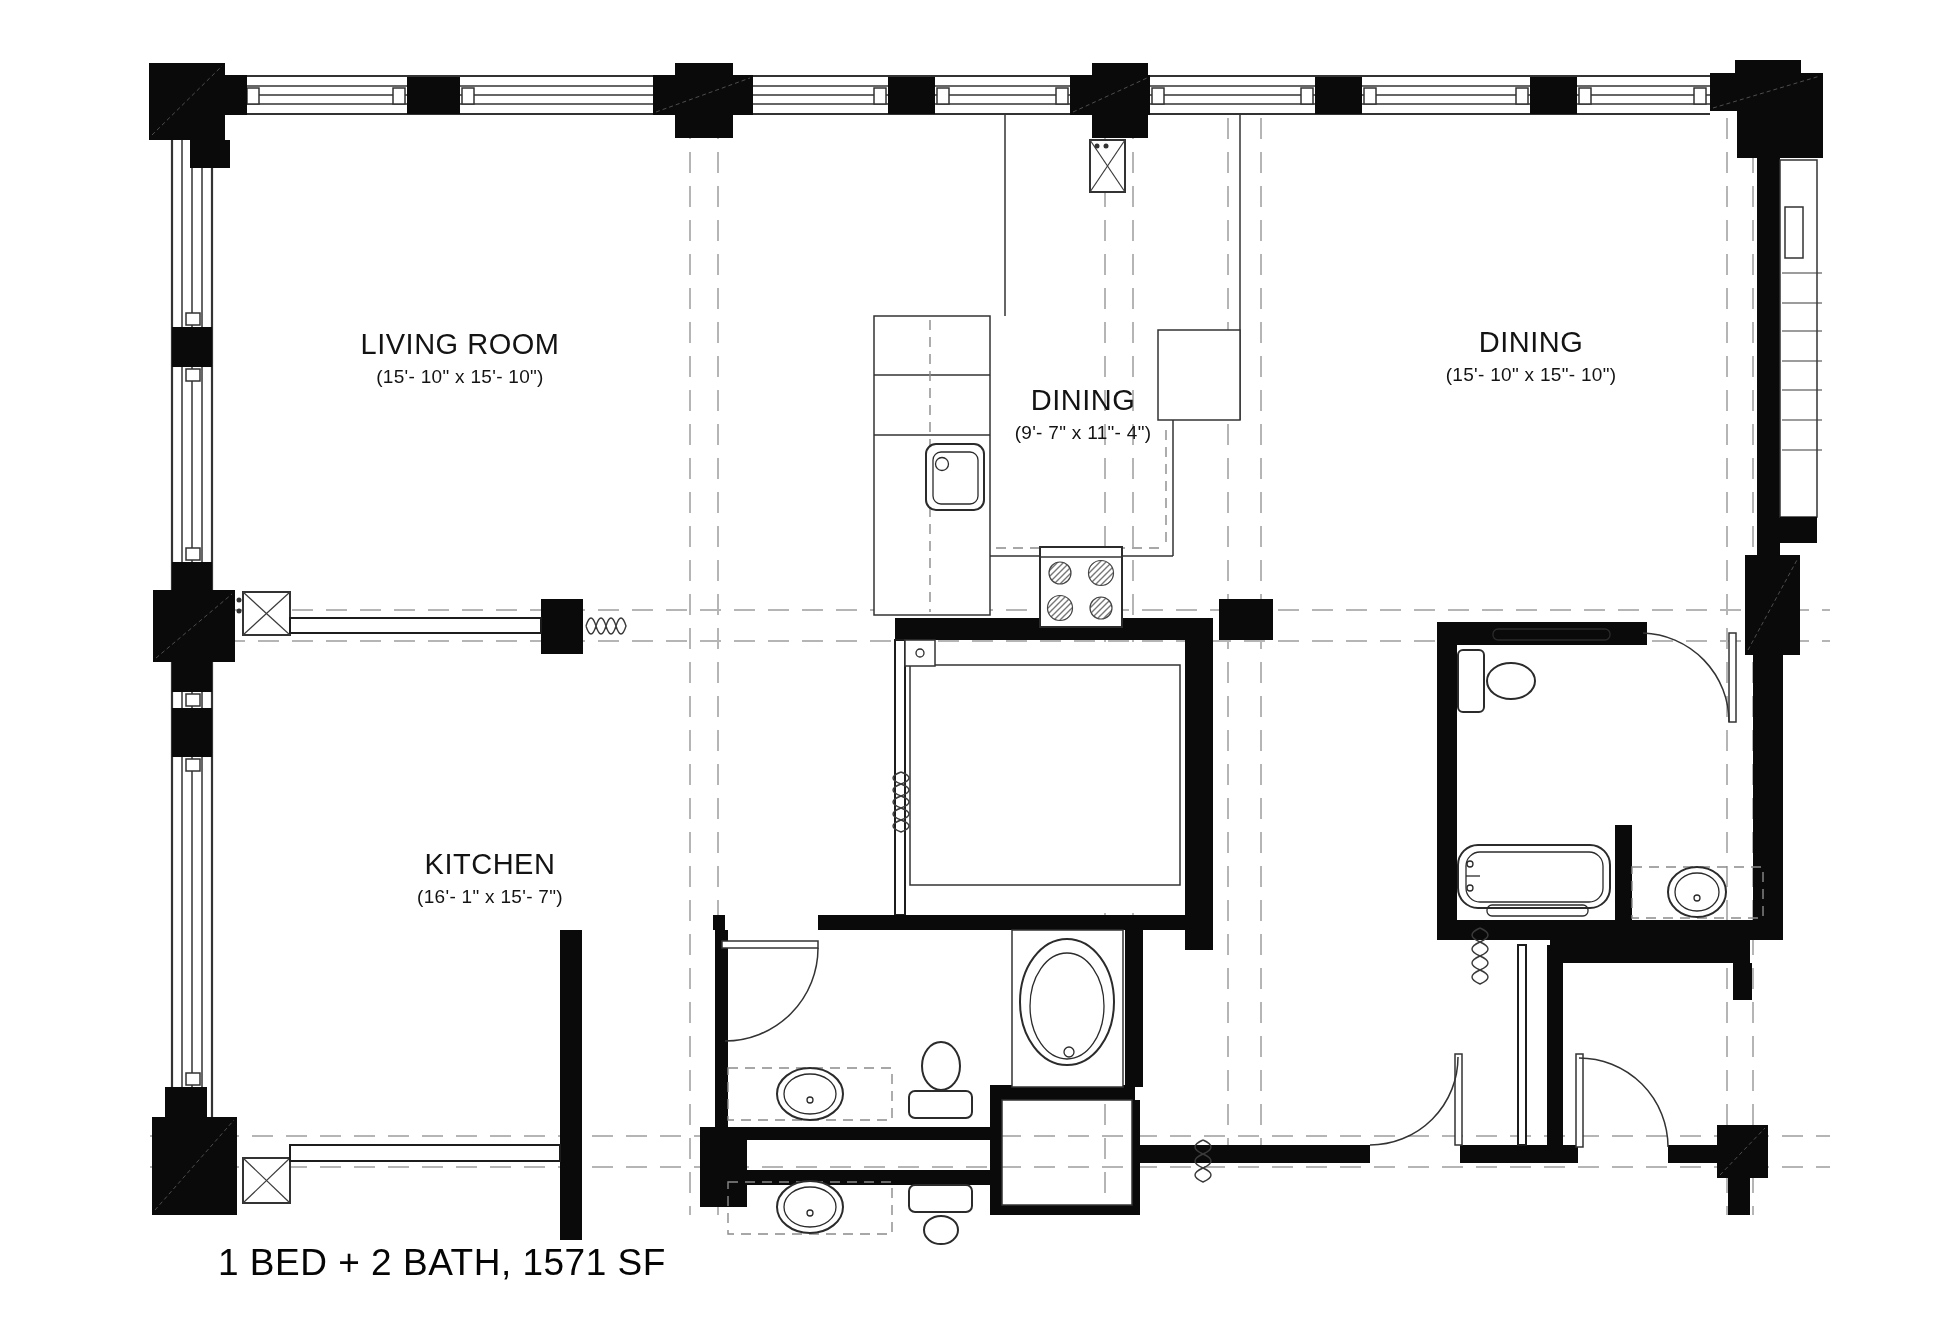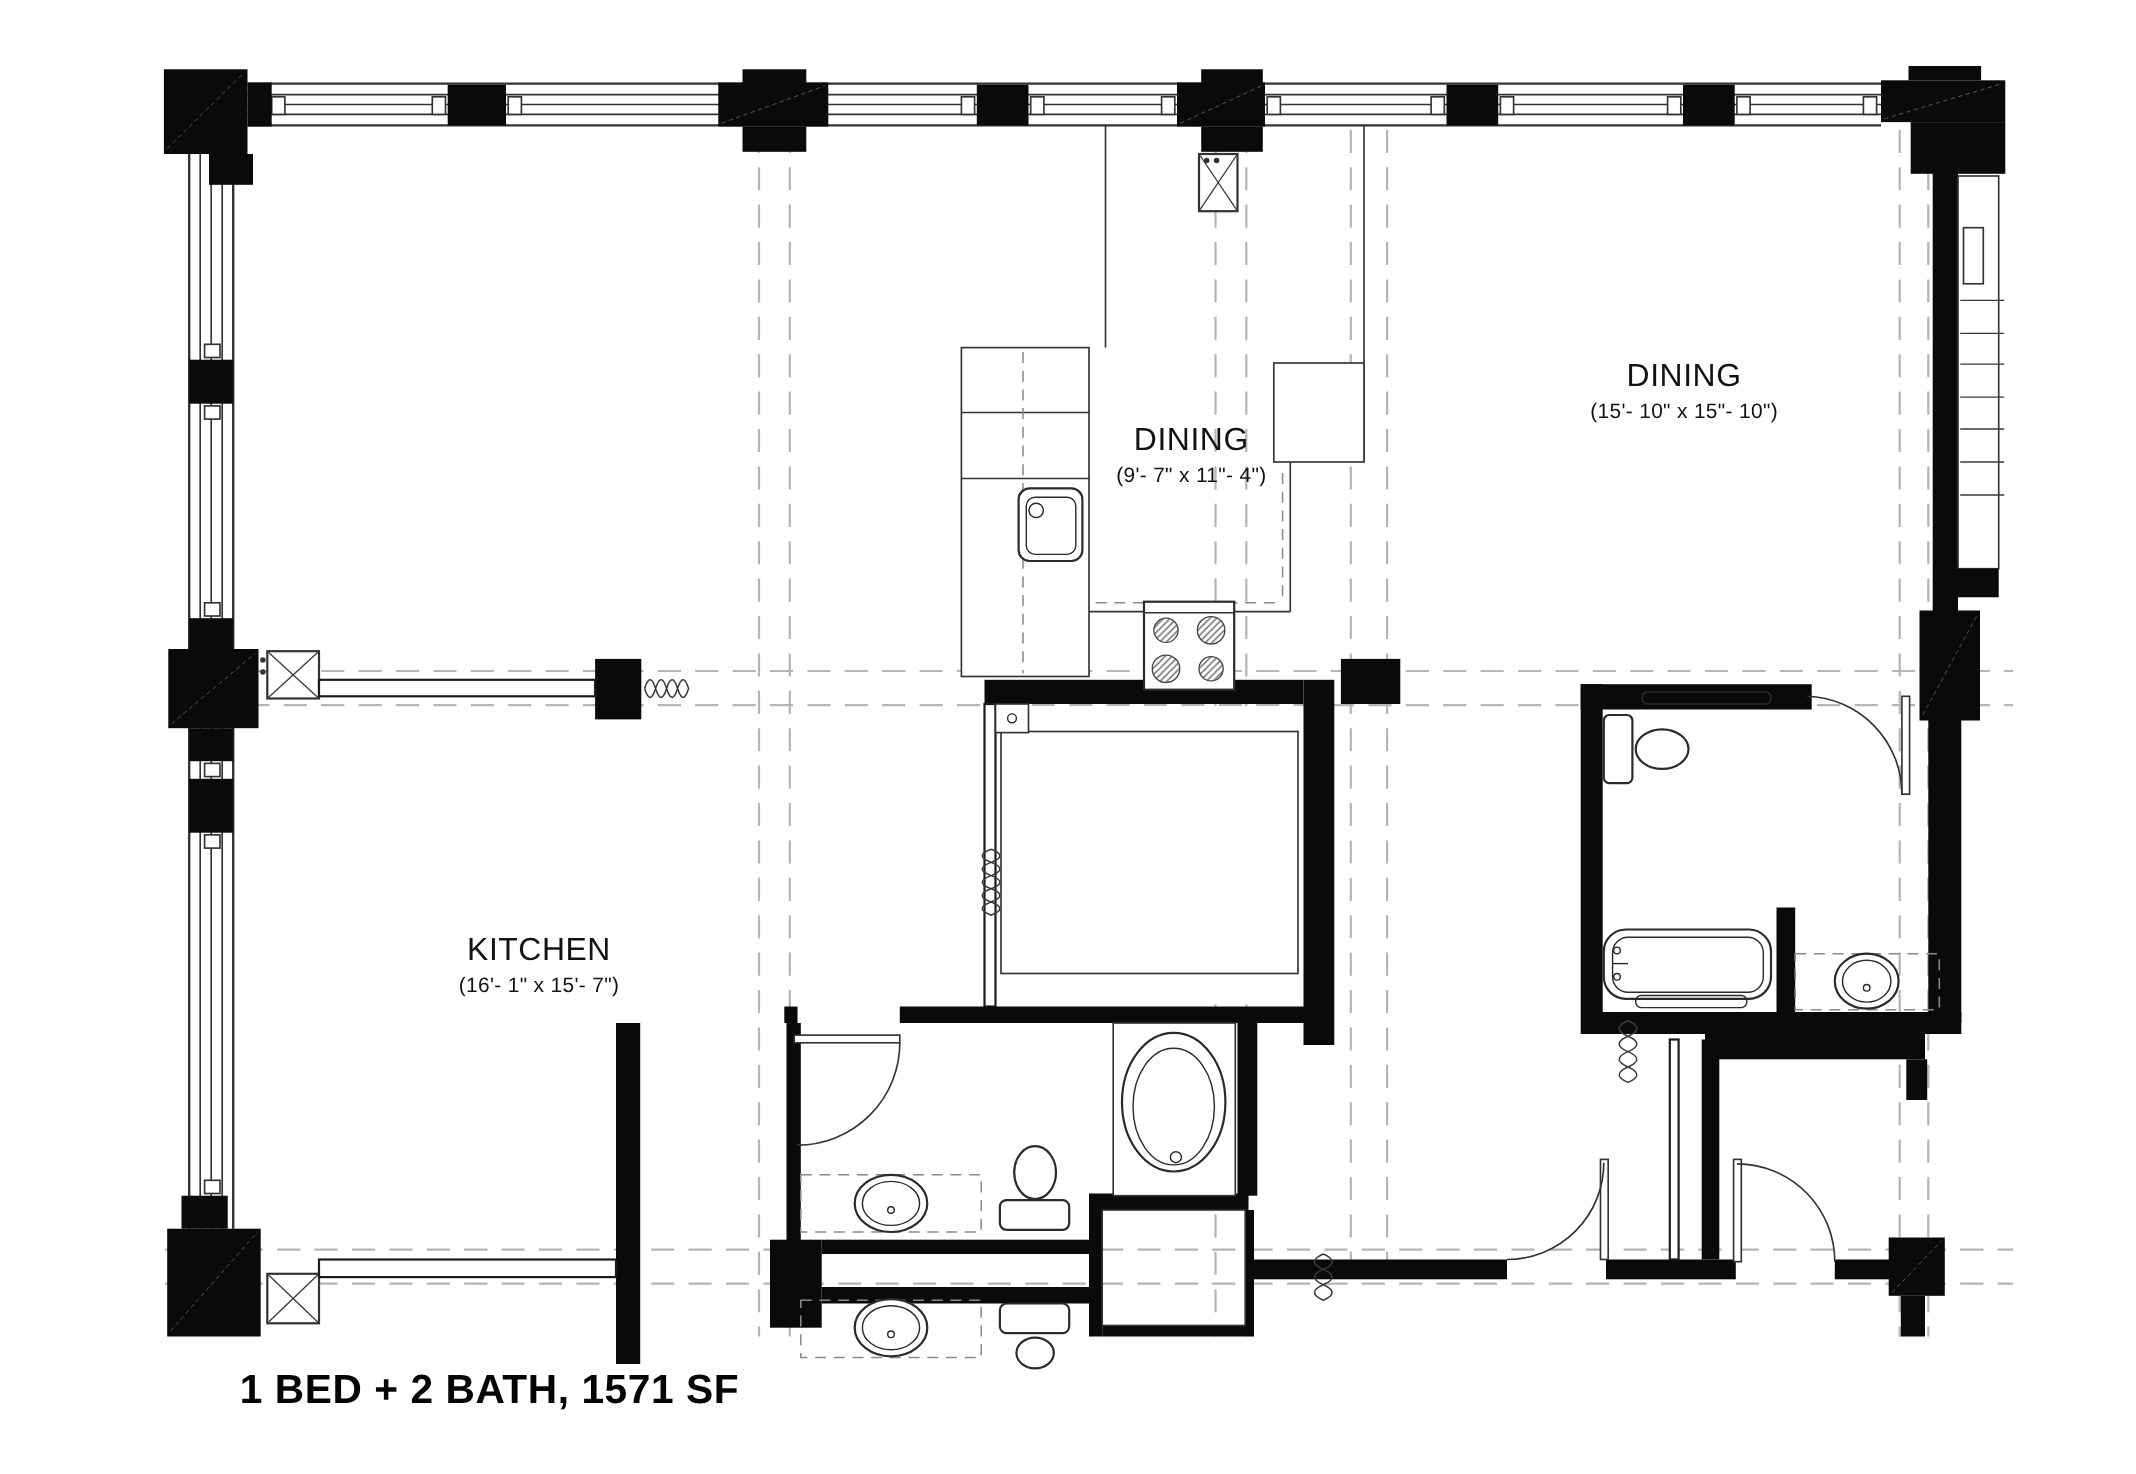--- a/index.html
+++ b/index.html
@@ -25,21 +25,21 @@
   .dash{stroke:var(--grid);stroke-width:2;fill:none;stroke-dasharray:21 13;}
   .dashS{stroke:#8a8a8a;stroke-width:1.4;fill:none;stroke-dasharray:10 7;}
   .coil{fill:none;stroke:#3a3a3a;stroke-width:1.4;}
   .diag{stroke:#555;stroke-width:0.9;fill:none;stroke-dasharray:4 3;}
   .xline{stroke:#3a3a3a;stroke-width:1.2;fill:none;}
   .tick{stroke:#3a3a3a;stroke-width:1.2;}
   
   .room{position:absolute;transform:translateX(-50%);text-align:center;white-space:nowrap;color:#131313;}
   .room .nm{font-size:29px;letter-spacing:.5px;}
   .room .dm{font-size:19px;margin-top:5px;letter-spacing:.3px;}
-  .title{position:absolute;left:218px;top:1240px;font-size:37px;font-weight:bold;line-height:1.25;letter-spacing:.5px;color:#050505;white-space:nowrap;}
+  .title{position:absolute;left:218px;top:1240px;font-size:37px;font-weight:normal;line-height:1.25;letter-spacing:.5px;color:#050505;white-space:nowrap;}
 </style>
 </head>
 <body>
 
 <div id="stage">
 
 <svg id="plan-svg" width="1942" height="1340" viewBox="0 0 1942 1340">
   <defs>
     <pattern id="hatch" width="6" height="6" patternUnits="userSpaceOnUse">
       <path d="M0 6 L6 0 M-1 1 L1 -1 M5 7 L7 5" stroke="#777" stroke-width="1.4"></path>
@@ -329,20 +329,24 @@
       <rect class="thinW" x="1455" y="1054" width="7" height="91"></rect>
       <path class="thin" d="M 1370 1145 A 88 88 0 0 0 1458 1057"></path>
     </g>
     <g>
       <rect class="thinW" x="1576" y="1054" width="7" height="93"></rect>
       <path class="thin" d="M 1668 1147 A 89 89 0 0 0 1579 1058"></path>
     </g>
   </g>
 </svg>
 
+  <div class="room" style="left:460px;top:328px">
+    <div class="nm">LIVING ROOM</div>
+    <div class="dm">(15'- 10" x 15'- 10")</div>
+  </div>
   <div class="room" style="left:1083px;top:384px">
     <div class="nm">DINING</div>
     <div class="dm">(9'- 7" x 11"- 4")</div>
   </div>
   <div class="room" style="left:1531px;top:326px">
     <div class="nm">DINING</div>
     <div class="dm">(15'- 10" x 15"- 10")</div>
   </div>
   <div class="room" style="left:490px;top:848px">
     <div class="nm">KITCHEN</div>

